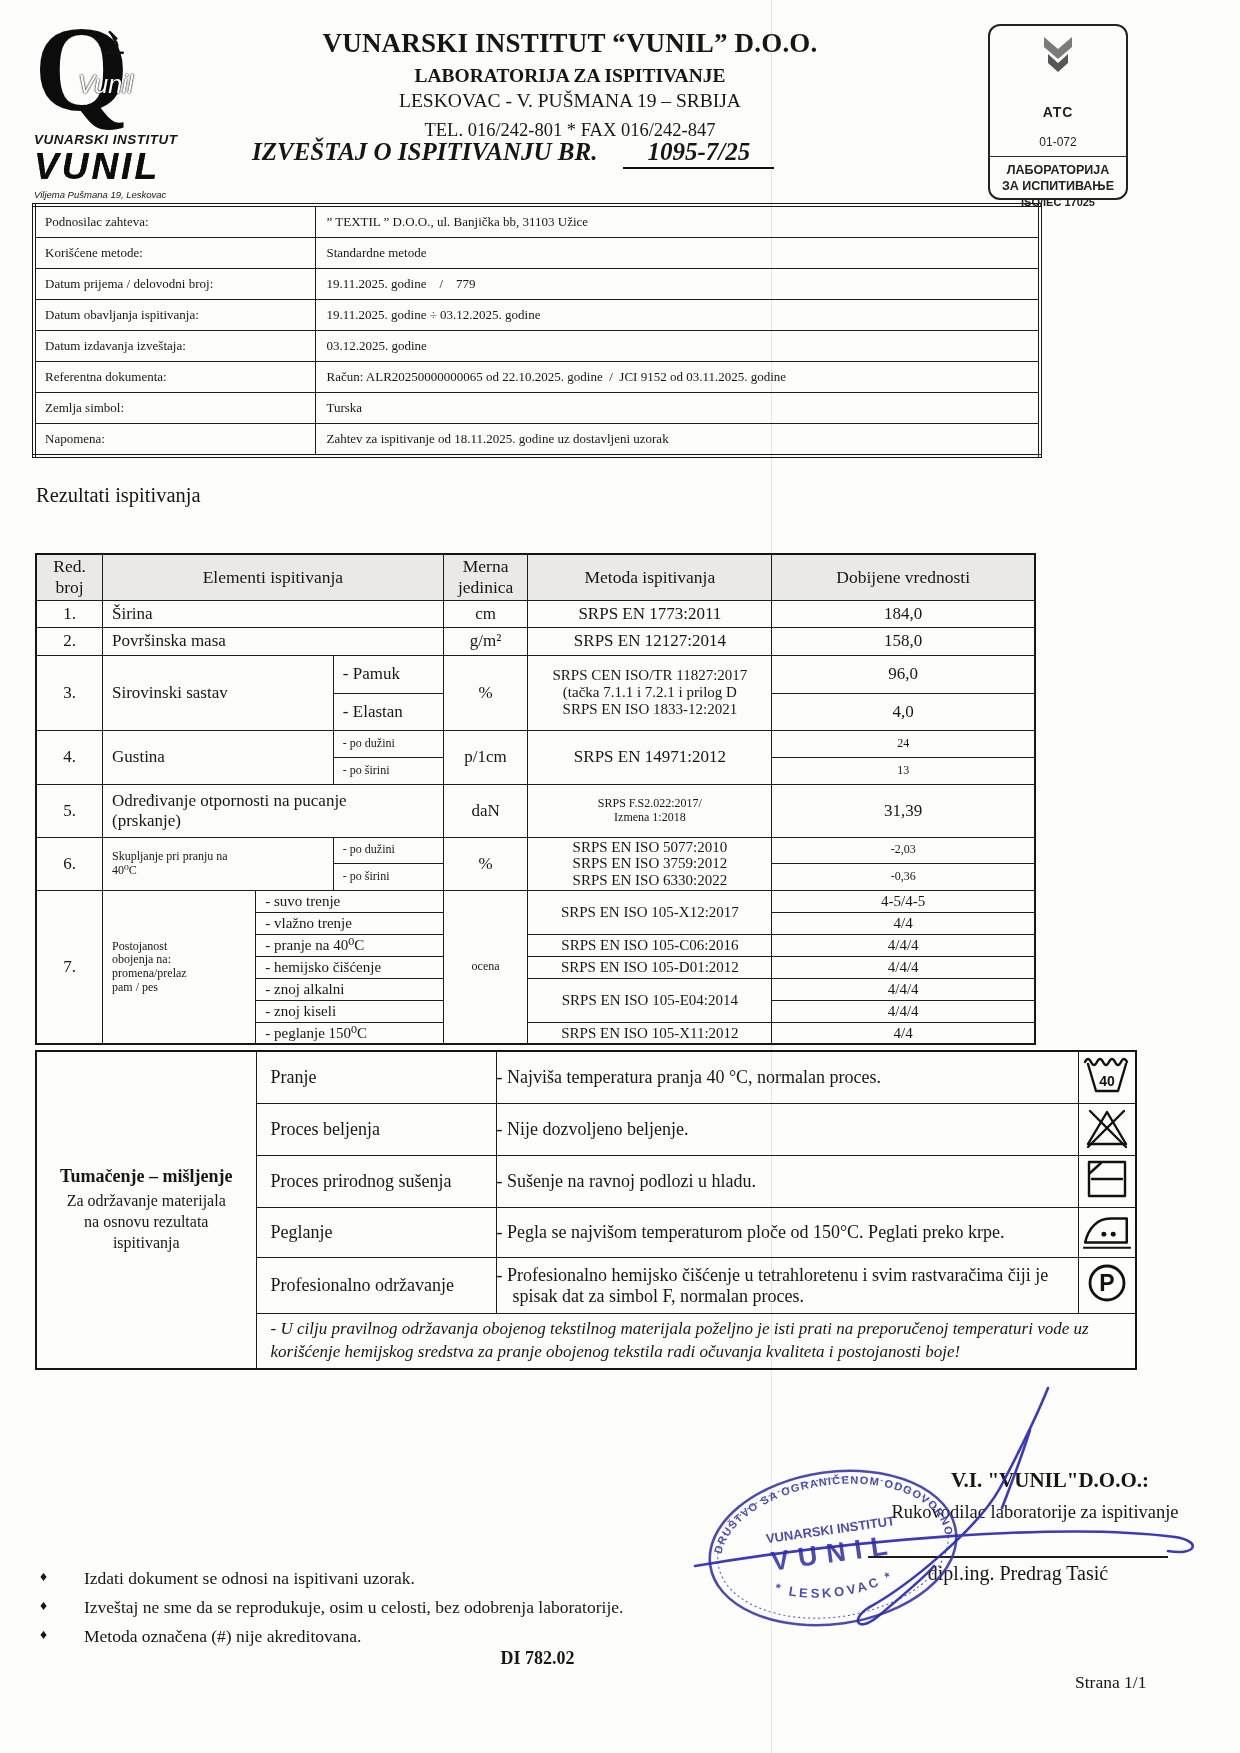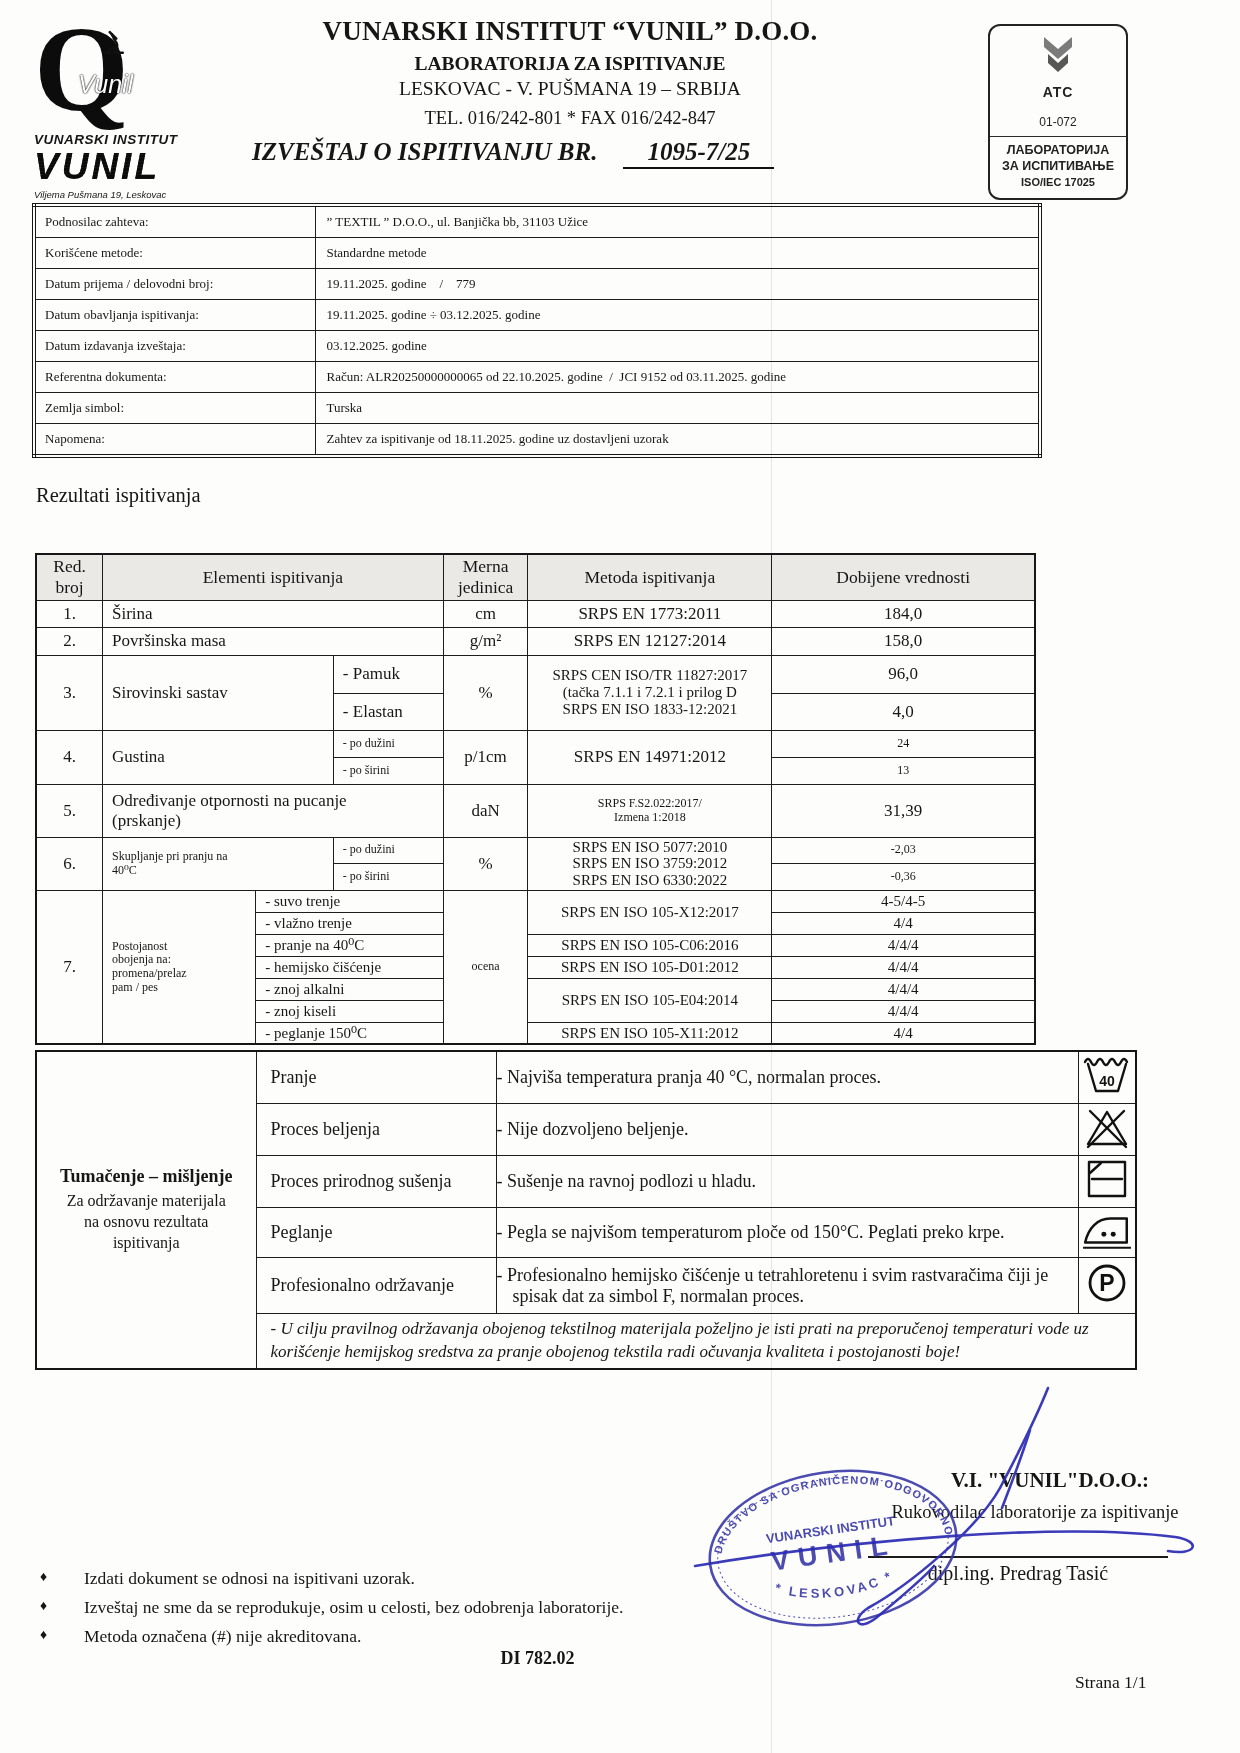--- a/index.html
+++ b/index.html
@@ -17,32 +17,32 @@
   .qinner{position:absolute;left:44px;top:62px;color:#fff;font-style:italic;font-size:25px;
           text-shadow:0 0 2px #000, 0 0 1px #000;font-family:"Liberation Sans","DejaVu Sans",sans-serif;}
   .qscope{position:absolute;left:66px;top:22px;}
   .inst-small{font-family:"Liberation Sans","DejaVu Sans",sans-serif;font-weight:bold;font-style:italic;
               font-size:13.5px;letter-spacing:.5px;margin-top:2px;}
   .brand-big{font-family:"Liberation Sans","DejaVu Sans",sans-serif;font-weight:900;font-style:italic;
              font-size:37px;letter-spacing:3px;line-height:1;margin-top:1px;
              background:repeating-linear-gradient(180deg,#090909 0 2.4px,#5c5c5c 2.4px 3.4px);
              -webkit-background-clip:text;background-clip:text;color:rgba(10,10,10,.88);}
   .addr-tiny{font-family:"Liberation Sans","DejaVu Sans",sans-serif;font-style:italic;font-size:9.5px;margin-top:4px;}
-  .hgroup{left:240px;top:16px;width:660px;text-align:center;}
+  .hgroup{left:240px;top:28px;width:660px;text-align:center;}
   .org{font-size:27px;font-weight:bold;letter-spacing:.2px;}
   .lab{font-size:19.5px;font-weight:bold;margin-top:6px;}
   .addr{font-size:19.5px;margin-top:3px;}
   .tel{font-size:18.5px;margin-top:8px;}
   .titleline{left:252px;top:138px;width:700px;font-size:25px;font-weight:bold;font-style:italic;}
   .repnum{display:inline-block;border-bottom:2.5px solid #111;padding:0 24px 1px 24px;margin-left:26px;}
 
   
   .atc{left:988px;top:24px;width:136px;height:172px;border:2px solid #232323;border-radius:12px;
        font-family:"Liberation Sans","DejaVu Sans",sans-serif;text-align:center;color:#222;}
-  .atc-acr{font-size:14px;font-weight:bold;margin-top:0;letter-spacing:1px;}
+  .atc-acr{font-size:14px;font-weight:bold;margin-top:20px;letter-spacing:1px;}
   .atc-num{font-size:12px;margin-top:15px;}
   .atc-sep{border-top:1.5px solid #2a2a2a;margin:7px 0 6px 0;}
   .atc-l{font-size:12.5px;font-weight:600;line-height:1.25;}
   .atc-iso{font-size:11px;font-weight:600;margin-top:2px;}
 
   
   table.tbl{border-collapse:collapse;table-layout:fixed;}
   table.tbl td{border:1.5px solid #1d1d1d;vertical-align:middle;overflow:hidden;}
   .info{left:32px;top:203px;width:1006px;border:4px double #161616;font-size:13px;padding-left:37px;}
   .info td{height:28px;}

